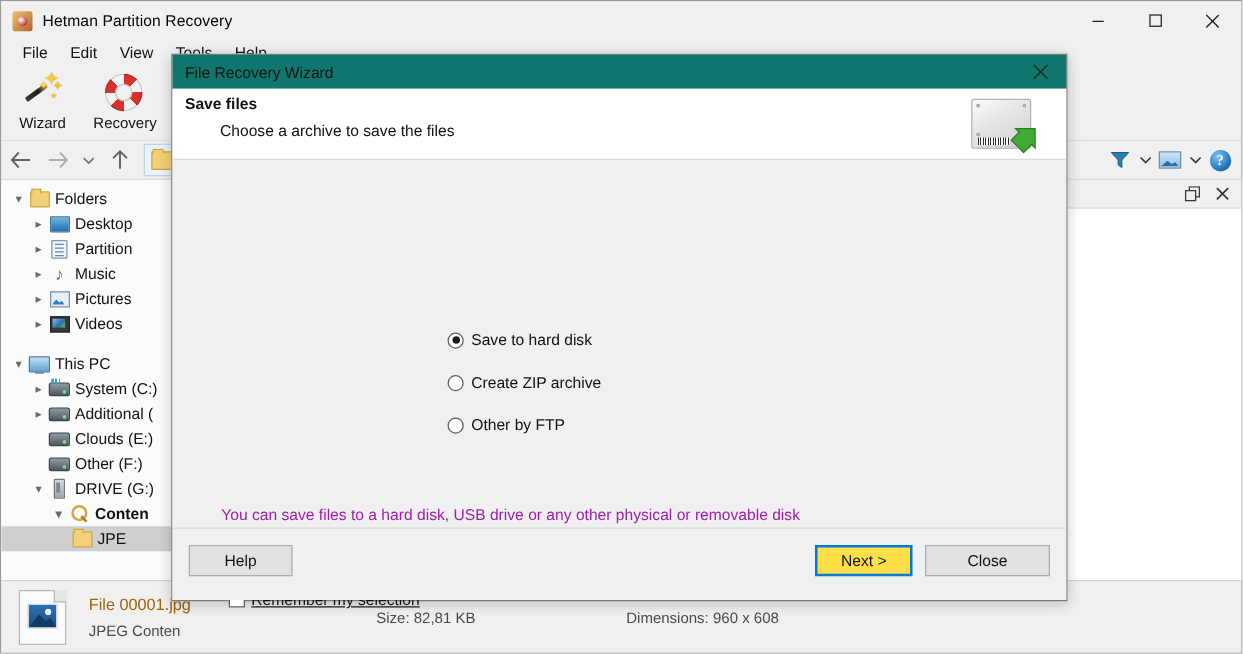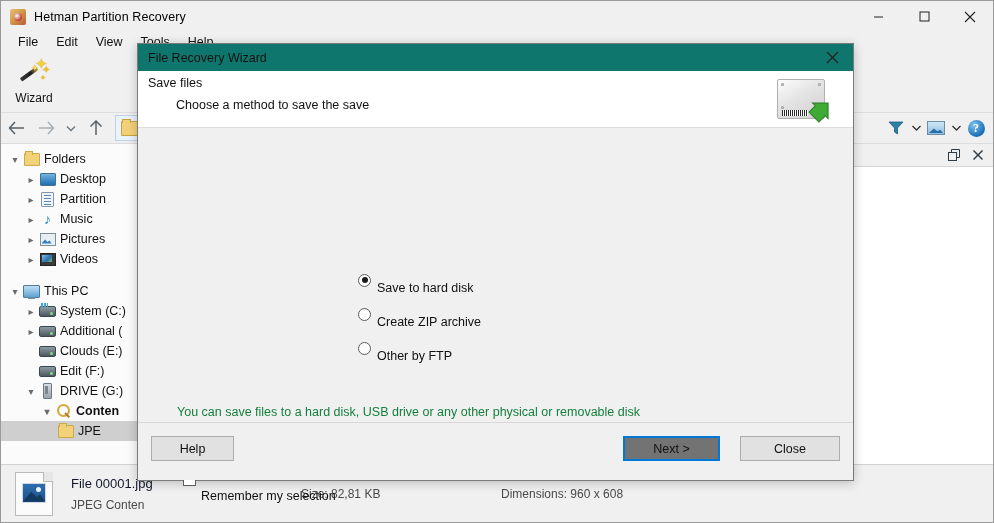--- a/index.html
+++ b/index.html
@@ -261,21 +261,21 @@
     border:1px solid #cfd8e0; box-sizing:border-box; overflow:hidden;
   }
   #status-fileicon .ph::after{
     content:""; position:absolute; left:0; bottom:0; width:22px; height:12px;
     background:#123a63; clip-path: polygon(0 100%, 38% 18%, 62% 62%, 78% 42%, 100% 100%);
   }
   #status-fileicon .sun{
     position:absolute; right:4px; top:3px; width:5px; height:5px; border-radius:50%; background:#eaf3fb;
   }
   .st-col { display:flex; flex-direction:column; justify-content:center; gap:7px; }
-  .st-name { font-size:13px; color:#0f172a; }
+  .st-name { font-size:13px; color:#a16207; }
   .st-sub { font-size:12px; color:#4a4a4a; }
   #st-c1 { width: 230px; }
   #st-c2 { width: 200px; }
   #st-c3 { width: 220px; }
 
   
   #dialog {
     position:absolute; left:137px; top:43px; width:717px; height:438px;
     background:#f0f0f0;
     border:1px solid #7a7a7a;
@@ -291,21 +291,21 @@
   #dlg-title { margin-left:10px; font-size:12.5px; color:#111; }
   #dlg-close {
     position:absolute; right:0; top:0; width:42px; height:27px;
     display:flex; align-items:center; justify-content:center; color:#222;
   }
   #dlg-header {
     height:57px; min-height:57px; background:#ffffff;
     border-bottom:1px solid #dcdcdc;
     position:relative; padding-left:10px; box-sizing:border-box;
   }
-  #dlg-h1 { font-size:12.5px; font-weight:normal; color:#111; padding-top:5px; }
+  #dlg-h1 { font-size:12.5px; font-weight:bold; color:#111; padding-top:5px; }
   #dlg-h2 { font-size:12.5px; color:#111; padding-top:8px; padding-left:28px; }
   #dlg-header-icon {
     position:absolute; right:20px; top:5px; width:62px; height:48px;
   }
   .hdd {
     position:absolute; left:6px; top:3px; width:46px; height:38px;
     background: linear-gradient(150deg,#fdfdfd 0%, #e6e6e6 40%, #cfcfcf 100%);
     border:1px solid #b0b0b0; border-radius:2px;
   }
   .hdd .screw { position:absolute; width:3px; height:3px; border-radius:50%; background:#c2c2c2; box-shadow:inset 0 0 0 1px #a8a8a8;}
@@ -322,36 +322,36 @@
   .r2 { top: 171px; }
   .r3 { top: 205px; }
   .radio {
     width:13px; height:13px; border-radius:50%; background:#fff;
     border:1px solid #5c5c5c; box-sizing:border-box; position:relative; flex:0 0 auto;
   }
   .radio.on::after{
     content:""; position:absolute; left:2.5px; top:2.5px; width:6px; height:6px;
     border-radius:50%; background:#1b1b1b;
   }
-  .radio-lbl { font-size:12.5px; color:#111;margin-top:16px; }
-  #hint-text { position:absolute; left:39px; top:277px; font-size:12.5px; color:#15803d; }
-  #remember-row { position:absolute; left:45px; top:345px; display:flex; align-items:flex-start; gap:5px; }
+  .radio-lbl { font-size:12.5px; color:#111; }
+  #hint-text { position:absolute; left:39px; top:277px; font-size:12.5px; color:#a21caf; }
+  #remember-row { position:absolute; left:45px; top:345px; display:flex; align-items:flex-start; gap:5px;text-decoration:underline; }
   .checkbox { width:13px;height:13px;background:#fff;border:1px solid #5c5c5c;box-sizing:border-box; flex:0 0 auto;}
   #dlg-footer {
     height:57px; min-height:57px; background:#f0f0f0;
     border-top:1px solid #d8d8d8;
     position:relative;
   }
   .dbtn {
     position:absolute; top:13px; height:25px;
     background:#e1e1e1; border:1px solid #adadad; box-sizing:border-box;
     font-size:12.5px; color:#111; display:flex; align-items:center; justify-content:center;
   }
   #btn-help { left:13px; width:83px; }
-  #btn-next { right:133px; width:97px; border:2px solid #0078d7; background:#737373; }
+  #btn-next { right:123px; width:78px; border:2px solid #0078d7; background:#fde047; }
   #btn-close { right:13px; width:100px; }
 </style>
 </head>
 <body>
 
 <div id="app-window">
 
   <div id="titlebar">
     <div id="title-icon"></div>
     <div id="title-text">Hetman Partition Recovery</div>
@@ -389,20 +389,26 @@
         <div class="wand-wrap">
           <div class="wand-stick"></div>
           <div class="star s1">✦</div>
           <div class="star s2">✦</div>
           <div class="star s3">✦</div>
           <div class="star s4">✦</div>
         </div>
       </div>
       <div class="cap">Wizard</div>
     </div>
+    <div class="bigbtn">
+      <div class="glyph">
+          <div class="buoy"></div>
+        </div>
+      <div class="cap">Recovery</div>
+    </div>
   </div>
 
   <div id="nav-toolbar">
     <div class="navbtn">
       <svg width="17" height="14" viewBox="0 0 17 14">
           <path d="M7 1 L1.5 7 L7 13 M1.5 7 L16 7" fill="none" stroke="#58636b" stroke-width="1.5"></path>
         </svg>
     </div>
     <div class="navbtn">
       <svg width="17" height="14" viewBox="0 0 17 14">
@@ -519,21 +525,21 @@
         <span class="tico">
             <span class="ic-drive"></span>
           </span>
         <span>Clouds (E:)</span>
       </div>
       <div class="tnode ind2">
         <span class="twist"></span>
         <span class="tico">
             <span class="ic-drive"></span>
           </span>
-        <span>Edit (F:)</span>
+        <span>Other (F:)</span>
       </div>
       <div class="tnode ind2">
         <span class="twist">▾</span>
         <span class="tico">
             <span class="ic-usb"></span>
           </span>
         <span>DRIVE (G:)</span>
       </div>
       <div class="tnode ind3 bold">
         <span class="twist">▾</span>
@@ -599,21 +605,21 @@
     <div id="dlg-close">
       <svg width="13" height="13" viewBox="0 0 13 13">
           <line x1="1" y1="1" x2="12" y2="12" stroke="currentColor" stroke-width="1.2"></line>
           <line x1="12" y1="1" x2="1" y2="12" stroke="currentColor" stroke-width="1.2"></line>
         </svg>
     </div>
   </div>
 
   <div id="dlg-header">
     <div id="dlg-h1">Save files</div>
-    <div id="dlg-h2">Choose a method to save the save</div>
+    <div id="dlg-h2">Choose a archive to save the files</div>
     <div id="dlg-header-icon">
       <div class="hdd">
         <span class="screw s-a"></span>
           <span class="screw s-b"></span>
         <span class="screw s-c"></span>
           <span class="screw s-d"></span>
         <span class="label"></span>
       </div>
       <svg class="green-arrow" viewBox="0 0 28 28">
         <path d="M23 4 L23 13 L27 13 L16 24 L5 13 L9 13 L9 4 Z" transform="rotate(-135 16 14)" fill="#3faa34" stroke="#2b7a24" stroke-width="1"></path>

